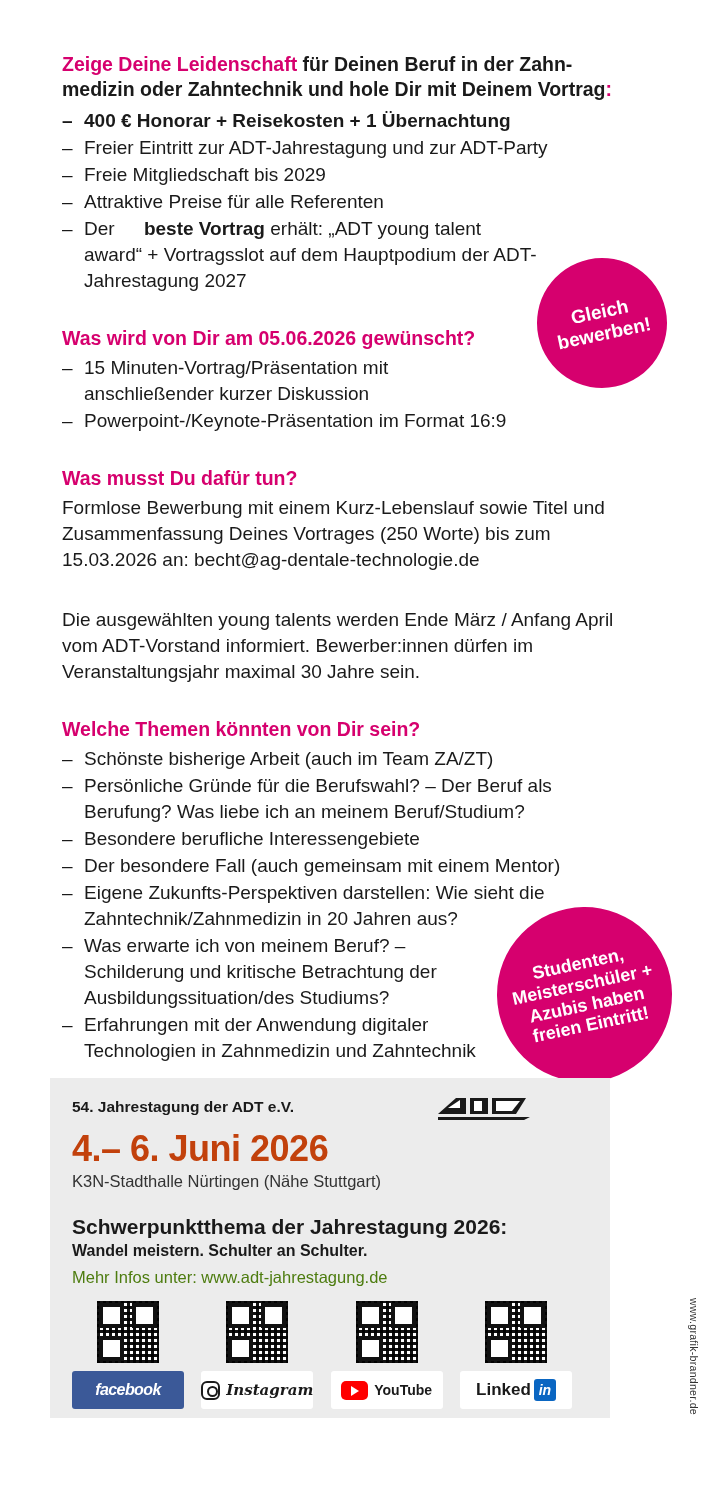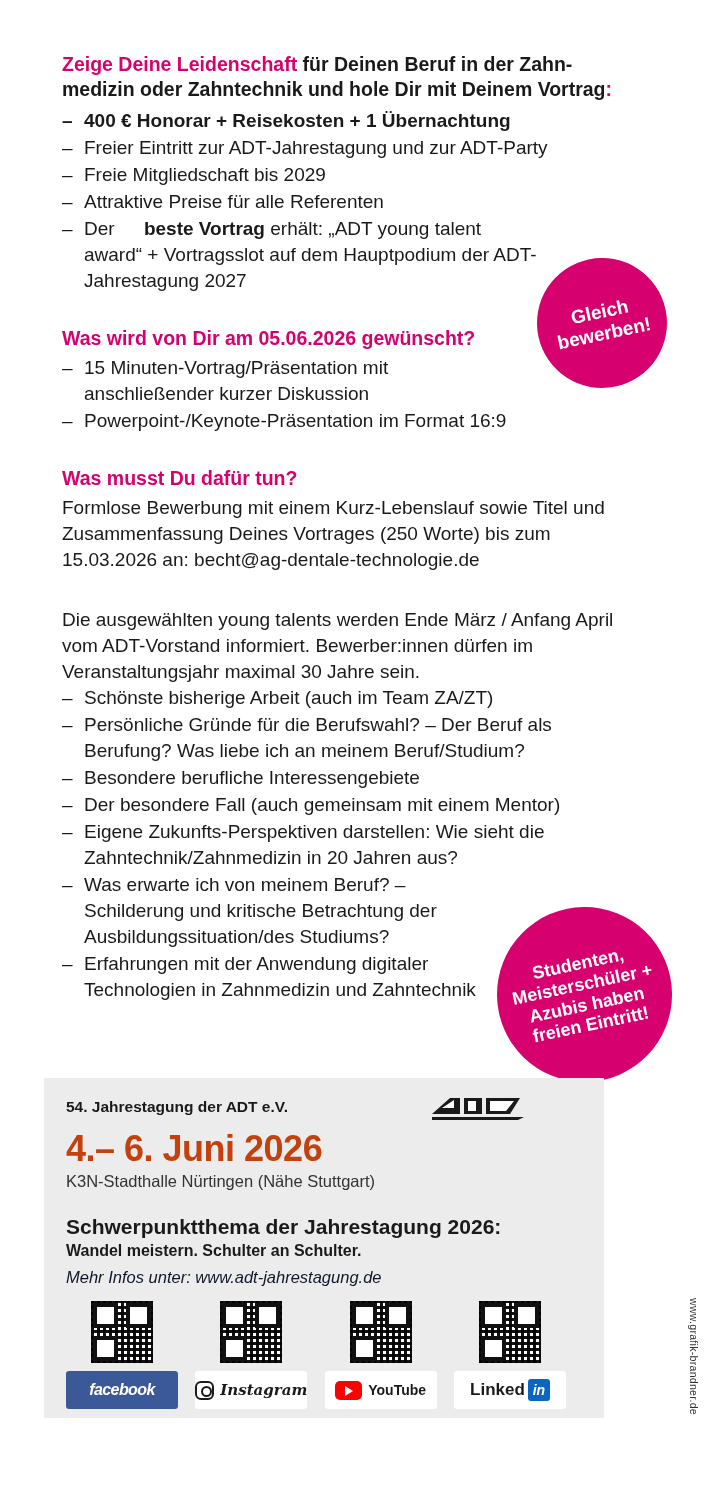--- a/index.html
+++ b/index.html
@@ -97,21 +97,21 @@
     left: 497px;
     top: 907px;
     font-size: 18px;
     transform: rotate(-12deg);
   }
   .badge span { display: block; padding: 0 8px; }
 
   
   .infobox {
     position: absolute;
-    left: 44px;
+    left: 50px;
     top: 1078px;
     width: 560px;
     height: 340px;
     background: #ececec;
   }
   .infobox-inner {
     padding: 16px 18px 10px 22px;
     position: relative;
     height: 100%;
     box-sizing: border-box;
@@ -149,23 +149,22 @@
     font-weight: bold;
     margin-bottom: 3px;
   }
   .focus-sub {
     font-size: 16px;
     font-weight: bold;
     margin-bottom: 8px;
   }
   .more-info {
     font-size: 16.5px;
-    color: #0f172a;
+    color: #4d7c0f;
     margin-bottom: 14px;
-    font-style: italic;
   }
 
   .social-row {
     display: flex;
     justify-content: space-between;
     width: 500px;
     margin-top: 4px;
   }
   .social-item {
     width: 112px;
@@ -311,20 +310,21 @@
     <p class="sub-headline">Was wird von Dir am 05.06.2026 gewünscht?</p>
     <ul class="dashlist">
       <li style="width:420px;"><span class="dash">–</span><span>15 Minuten-Vortrag/Präsentation mit anschließender kurzer Diskussion</span></li>
       <li><span class="dash">–</span><span>Powerpoint-/Keynote-Präsentation im Format 16:9</span></li>
     </ul>
 
     <p class="sub-headline">Was musst Du dafür tun?</p>
     <p class="para">Formlose Bewerbung mit einem Kurz-Lebenslauf sowie Titel und Zusammenfassung Deines Vortrages (250 Worte) bis zum 15.03.2026 an: becht@ag-dentale-technologie.de</p>
     <p class="para spaced">Die ausgewählten young talents werden Ende März / Anfang April vom ADT-Vorstand informiert. Bewerber:innen dürfen im Veranstaltungsjahr maximal 30 Jahre sein.</p>
 
+    <p class="sub-headline">Welche Themen könnten von Dir sein?</p>
     <ul class="dashlist">
       <li><span class="dash">–</span><span>Schönste bisherige Arbeit (auch im Team ZA/ZT)</span></li>
       <li><span class="dash">–</span><span>Persönliche Gründe für die Berufswahl? – Der Beruf als Berufung? Was liebe ich an meinem Beruf/Studium?</span></li>
       <li><span class="dash">–</span><span>Besondere berufliche Interessengebiete</span></li>
       <li><span class="dash">–</span><span>Der besondere Fall (auch gemeinsam mit einem Mentor)</span></li>
       <li><span class="dash">–</span><span>Eigene Zukunfts-Perspektiven darstellen: Wie sieht die Zahntechnik/Zahnmedizin in 20 Jahren aus?</span></li>
       <li style="width:420px;"><span class="dash">–</span><span>Was erwarte ich von meinem Beruf? – Schilderung und kritische Betrachtung der Ausbildungssituation/des Studiums?</span></li>
       <li style="width:400px;"><span class="dash">–</span><span>Erfahrungen mit der Anwendung digitaler Technologien in Zahnmedizin und Zahntechnik</span></li>
     </ul>
 

